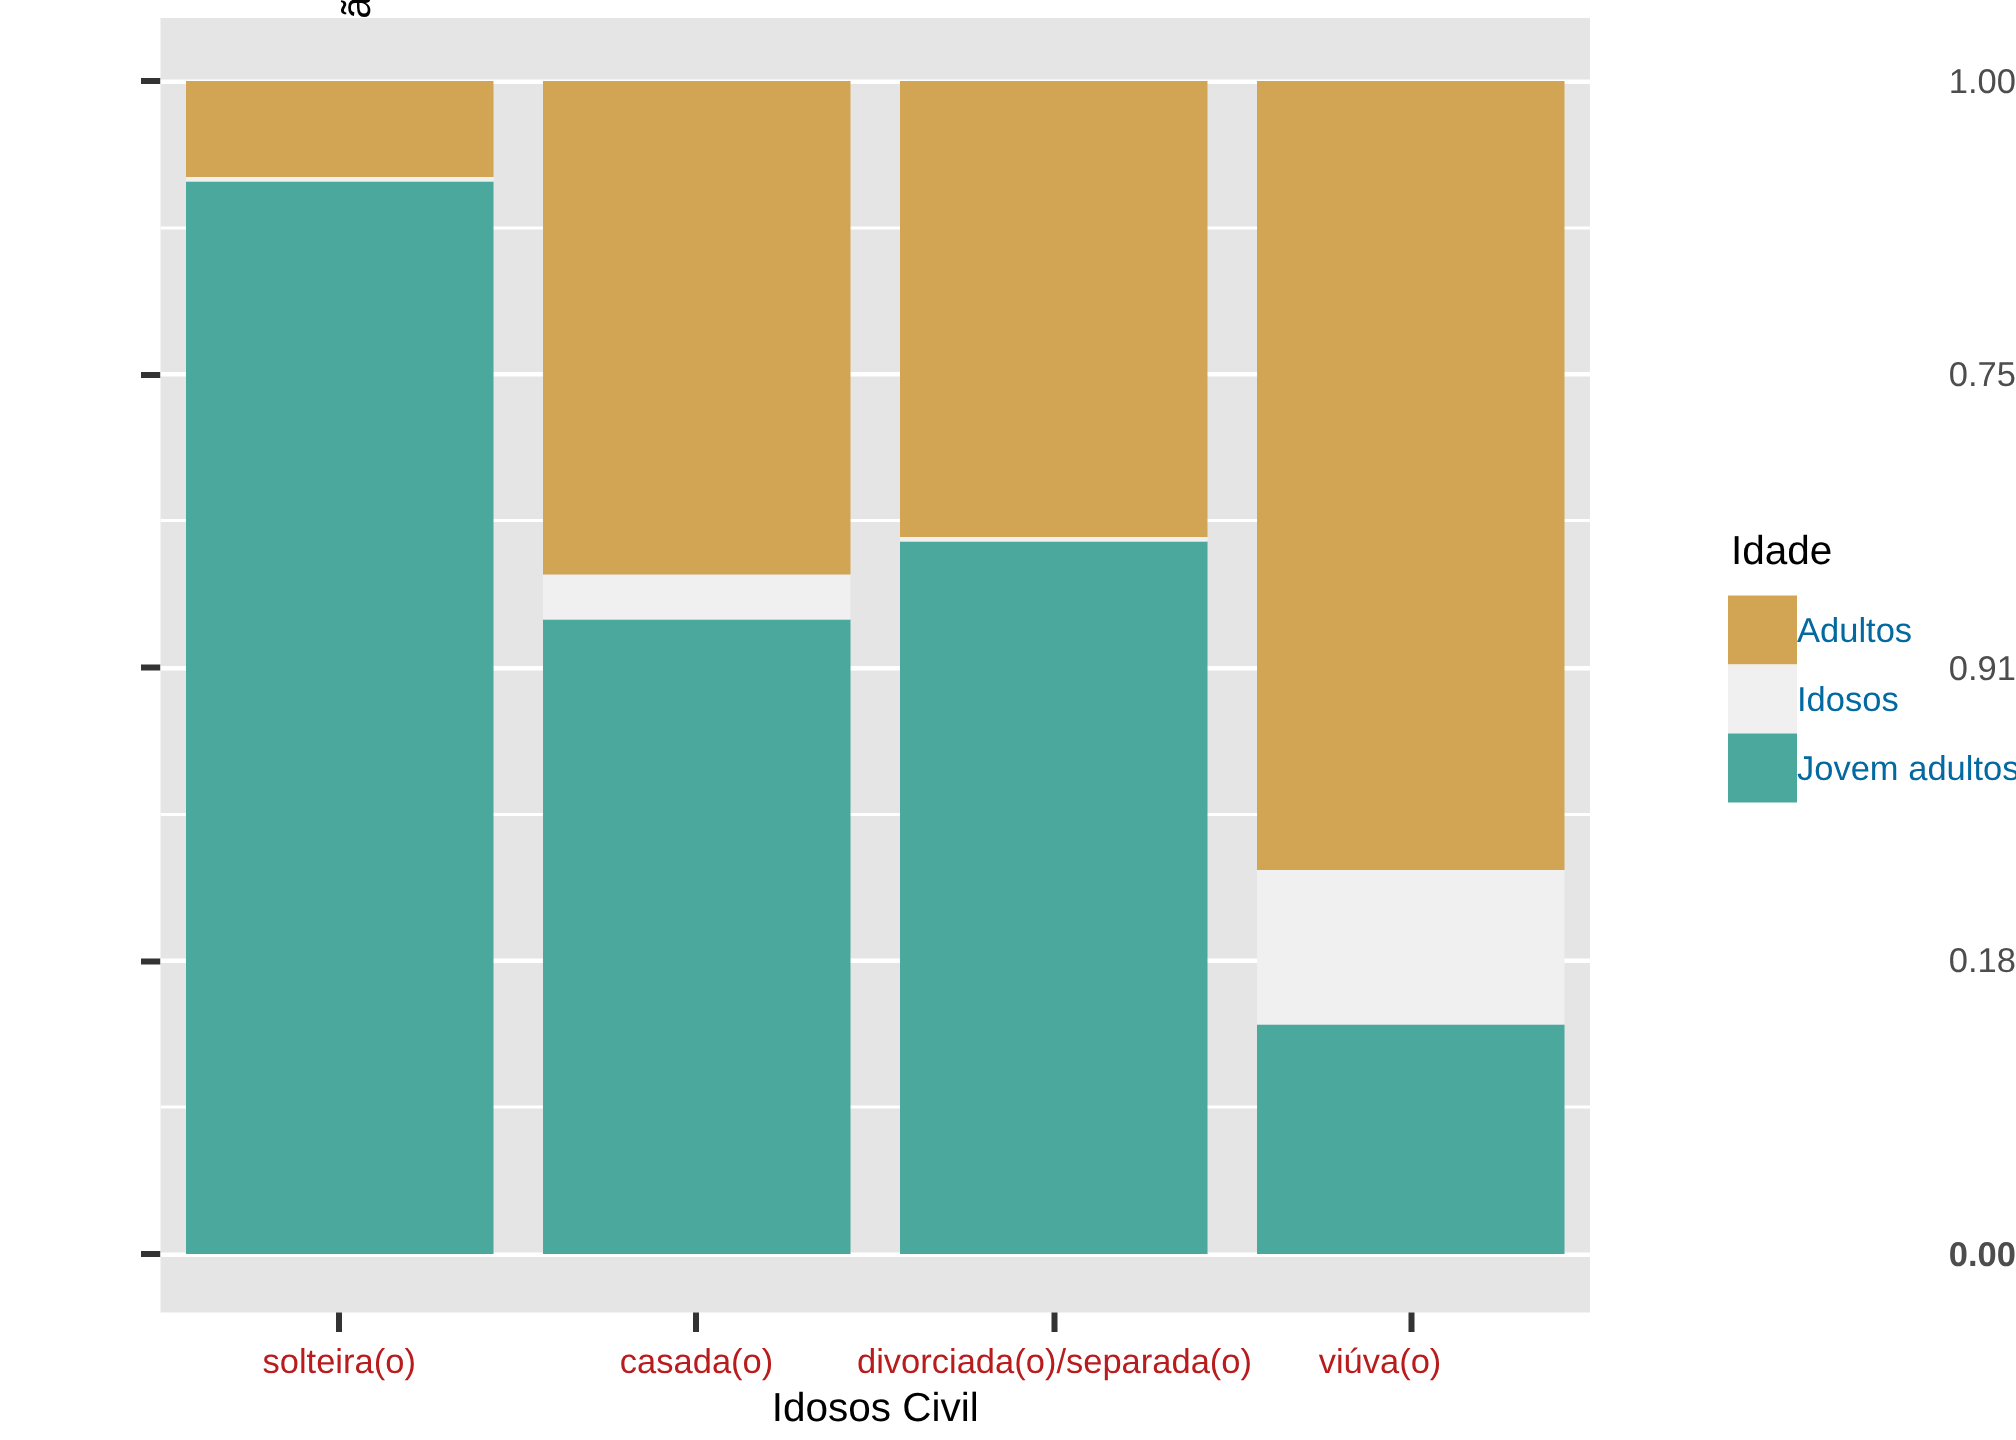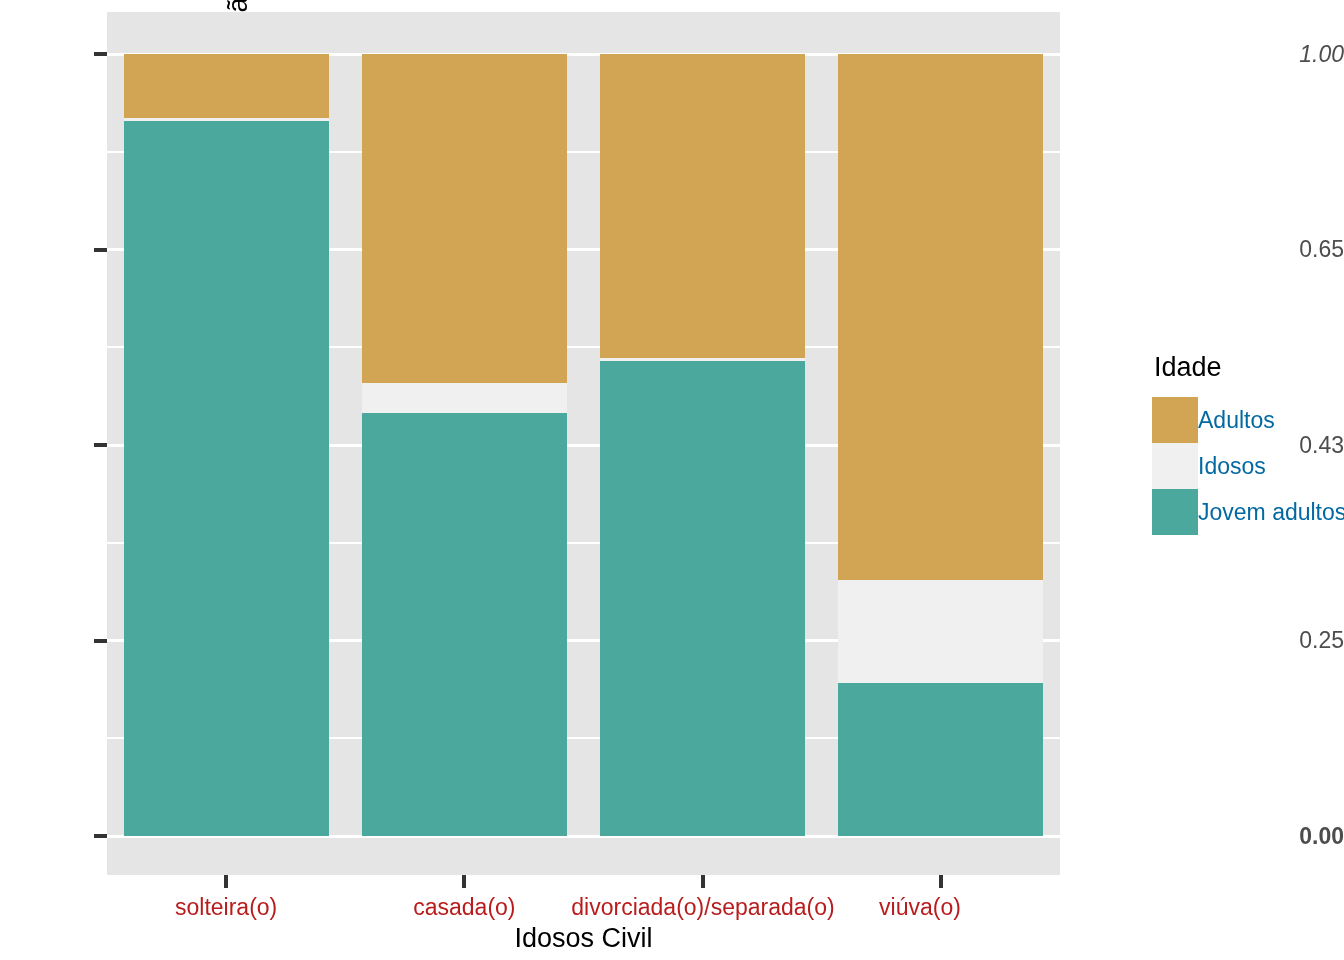--- a/index.html
+++ b/index.html
@@ -177,27 +177,27 @@
 </head>
 <body>
 
 <div id="root">
 
   <div class="ylab">Proporção (%)</div>
 
   <div id="y-axis">
       <div class="ytick" style="top: 836px; font-weight: bold;">0.00</div>
       <div class="ytickmark" style="top: 836px; left: 94px;"></div>
-      <div class="ytick" style="top: 640.5px;">0.25</div>
+      <div class="ytick" style="top: 640.5px;">0.18</div>
       <div class="ytickmark" style="top: 640.5px; left: 94px;"></div>
-      <div class="ytick" style="top: 445px;">0.43</div>
+      <div class="ytick" style="top: 445px;">0.91</div>
       <div class="ytickmark" style="top: 445px; left: 94px;"></div>
-      <div class="ytick" style="top: 249.5px;">0.65</div>
+      <div class="ytick" style="top: 249.5px;">0.75</div>
       <div class="ytickmark" style="top: 249.5px; left: 94px;"></div>
-      <div class="ytick" style="top: 54px; font-style: italic;">1.00</div>
+      <div class="ytick" style="top: 54px;">1.00</div>
       <div class="ytickmark" style="top: 54px; left: 94px;"></div>
     </div>
 
   <div id="panel">
     <div id="gridlines">
         <div class="gridline-minor" style="top: 726.25px;"></div>
         <div class="gridline-minor" style="top: 530.75px;"></div>
         <div class="gridline-minor" style="top: 335.25px;"></div>
         <div class="gridline-minor" style="top: 139.75px;"></div>
         <div class="gridline-major" style="top: 824px;"></div>

